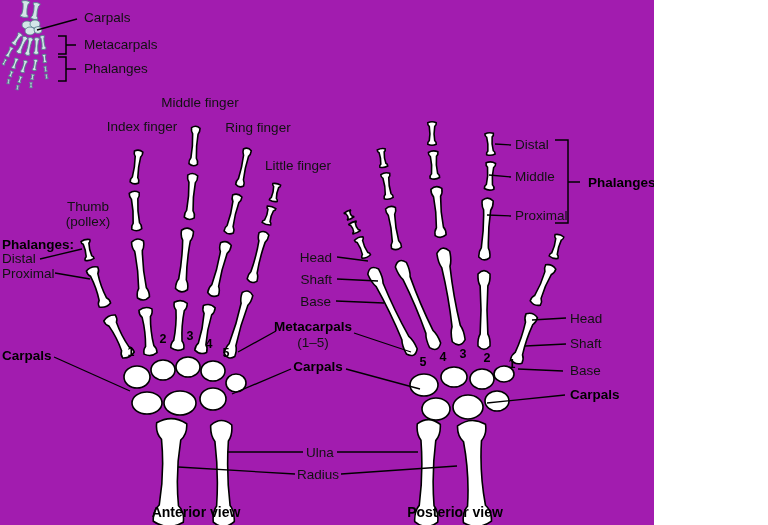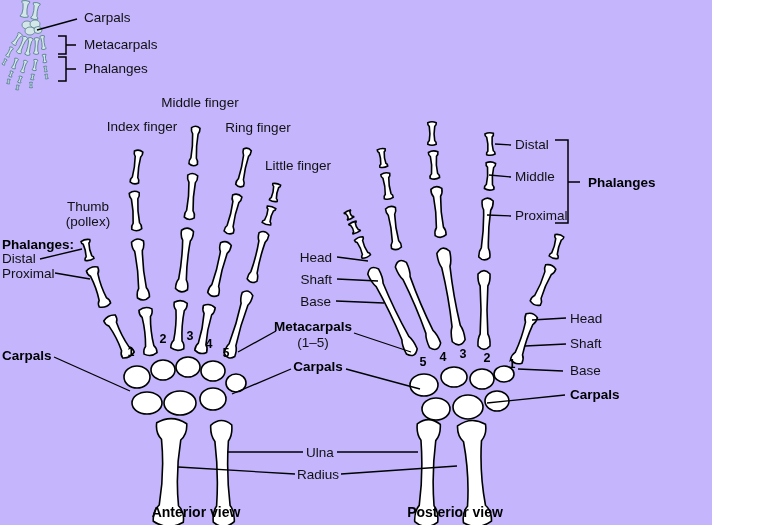--- a/index.html
+++ b/index.html
@@ -1,16 +1,16 @@
 <!DOCTYPE html>
 <html style="--inset-fill: #d3e6e8; --inset-stroke: #54808c;"><head>
 <meta charset="utf-8">
 <style>
   html,body{margin:0;padding:0;background:#ffffff;}
-  .canvas{position:relative;width:712px;height:525px;background:#c4b5fd;overflow:hidden;}
+  .canvas{position:relative;width:654px;height:525px;background:#a21caf;overflow:hidden;}
   svg{display:block;}
   .bone{fill:#ffffff;stroke:#000;stroke-width:1.6;}
   .carpal{fill:#ffffff;stroke:#000;stroke-width:1.6;}
   .inset-bone{fill:var(--inset-fill,#d3e6e8);stroke:var(--inset-stroke,#54808c);stroke-width:0.9;}
   .inset-carpal{fill:var(--inset-fill,#d3e6e8);stroke:var(--inset-stroke,#54808c);stroke-width:0.8;}
   .leader{stroke:#000;stroke-width:1.3;fill:none;}
   .bracket{stroke:#000;stroke-width:1.5;fill:none;}
   .lbl{font:13.5px "Liberation Sans", sans-serif;fill:#111;}
   .lbl-b{font:bold 13.5px "Liberation Sans", sans-serif;fill:#000;}
   .num{font:bold 12.5px "Liberation Sans", sans-serif;fill:#000;}

